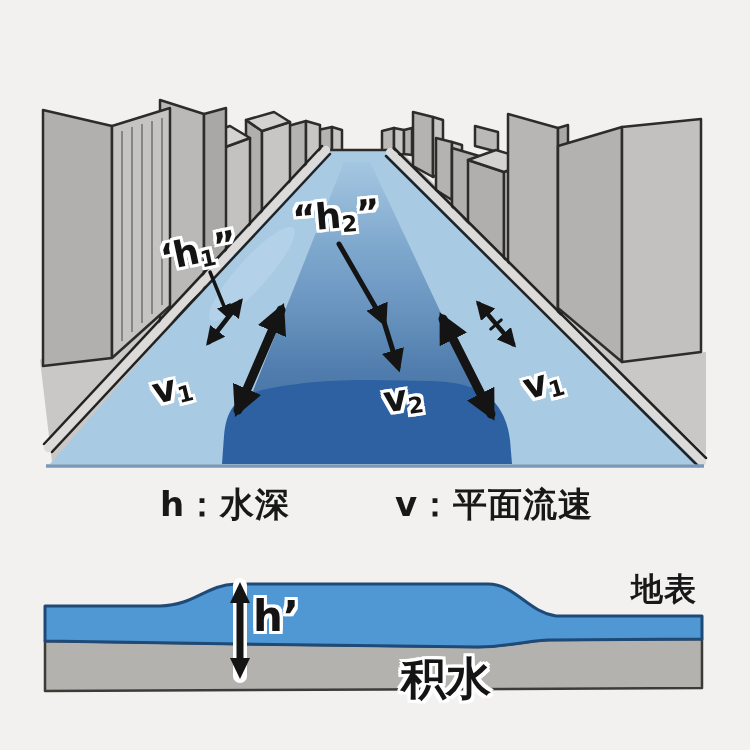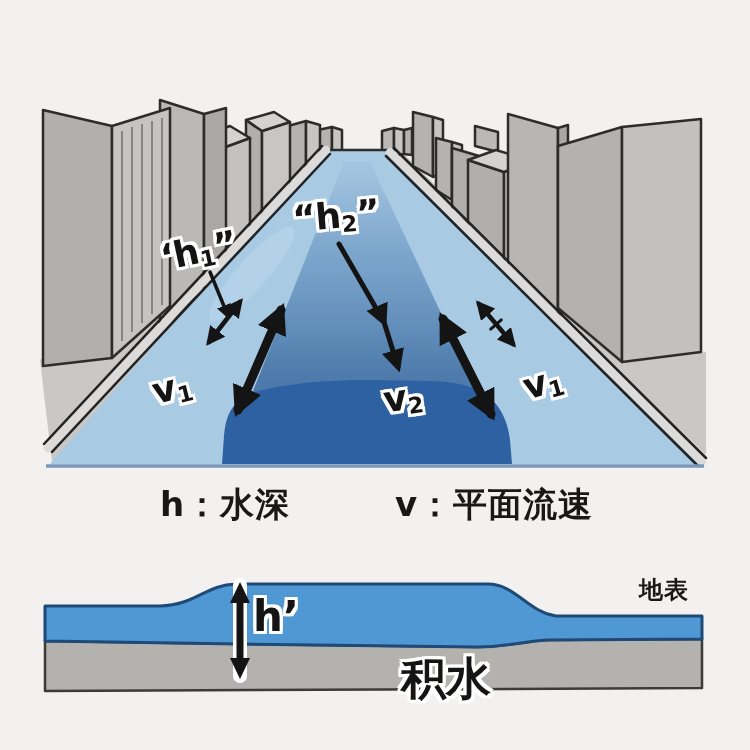--- a/index.html
+++ b/index.html
@@ -191,17 +191,17 @@
     <span>v</span><sub>1</sub>
   </div>
 
   <div class="cap" style="left:225px;top:505px;">h：水深</div>
   <div class="cap" style="left:494px;top:505px;">v：平面流速</div>
 
   <div class="lbl halo" style="left:276px;top:617px;font-size:42px;">
     <span>h</span><span>’</span>
   </div>
 
-  <div class="cap" style="left:664px;top:590px;font-size:24px;font-weight:600;">地表</div>
+  <div class="cap" style="left:664px;top:590px;font-size:32px;font-weight:600;">地表</div>
 
   <div class="lbl halo" style="left:446px;top:678px;font-size:45px;">积水</div>
 
 </div>
 
 </body></html>

